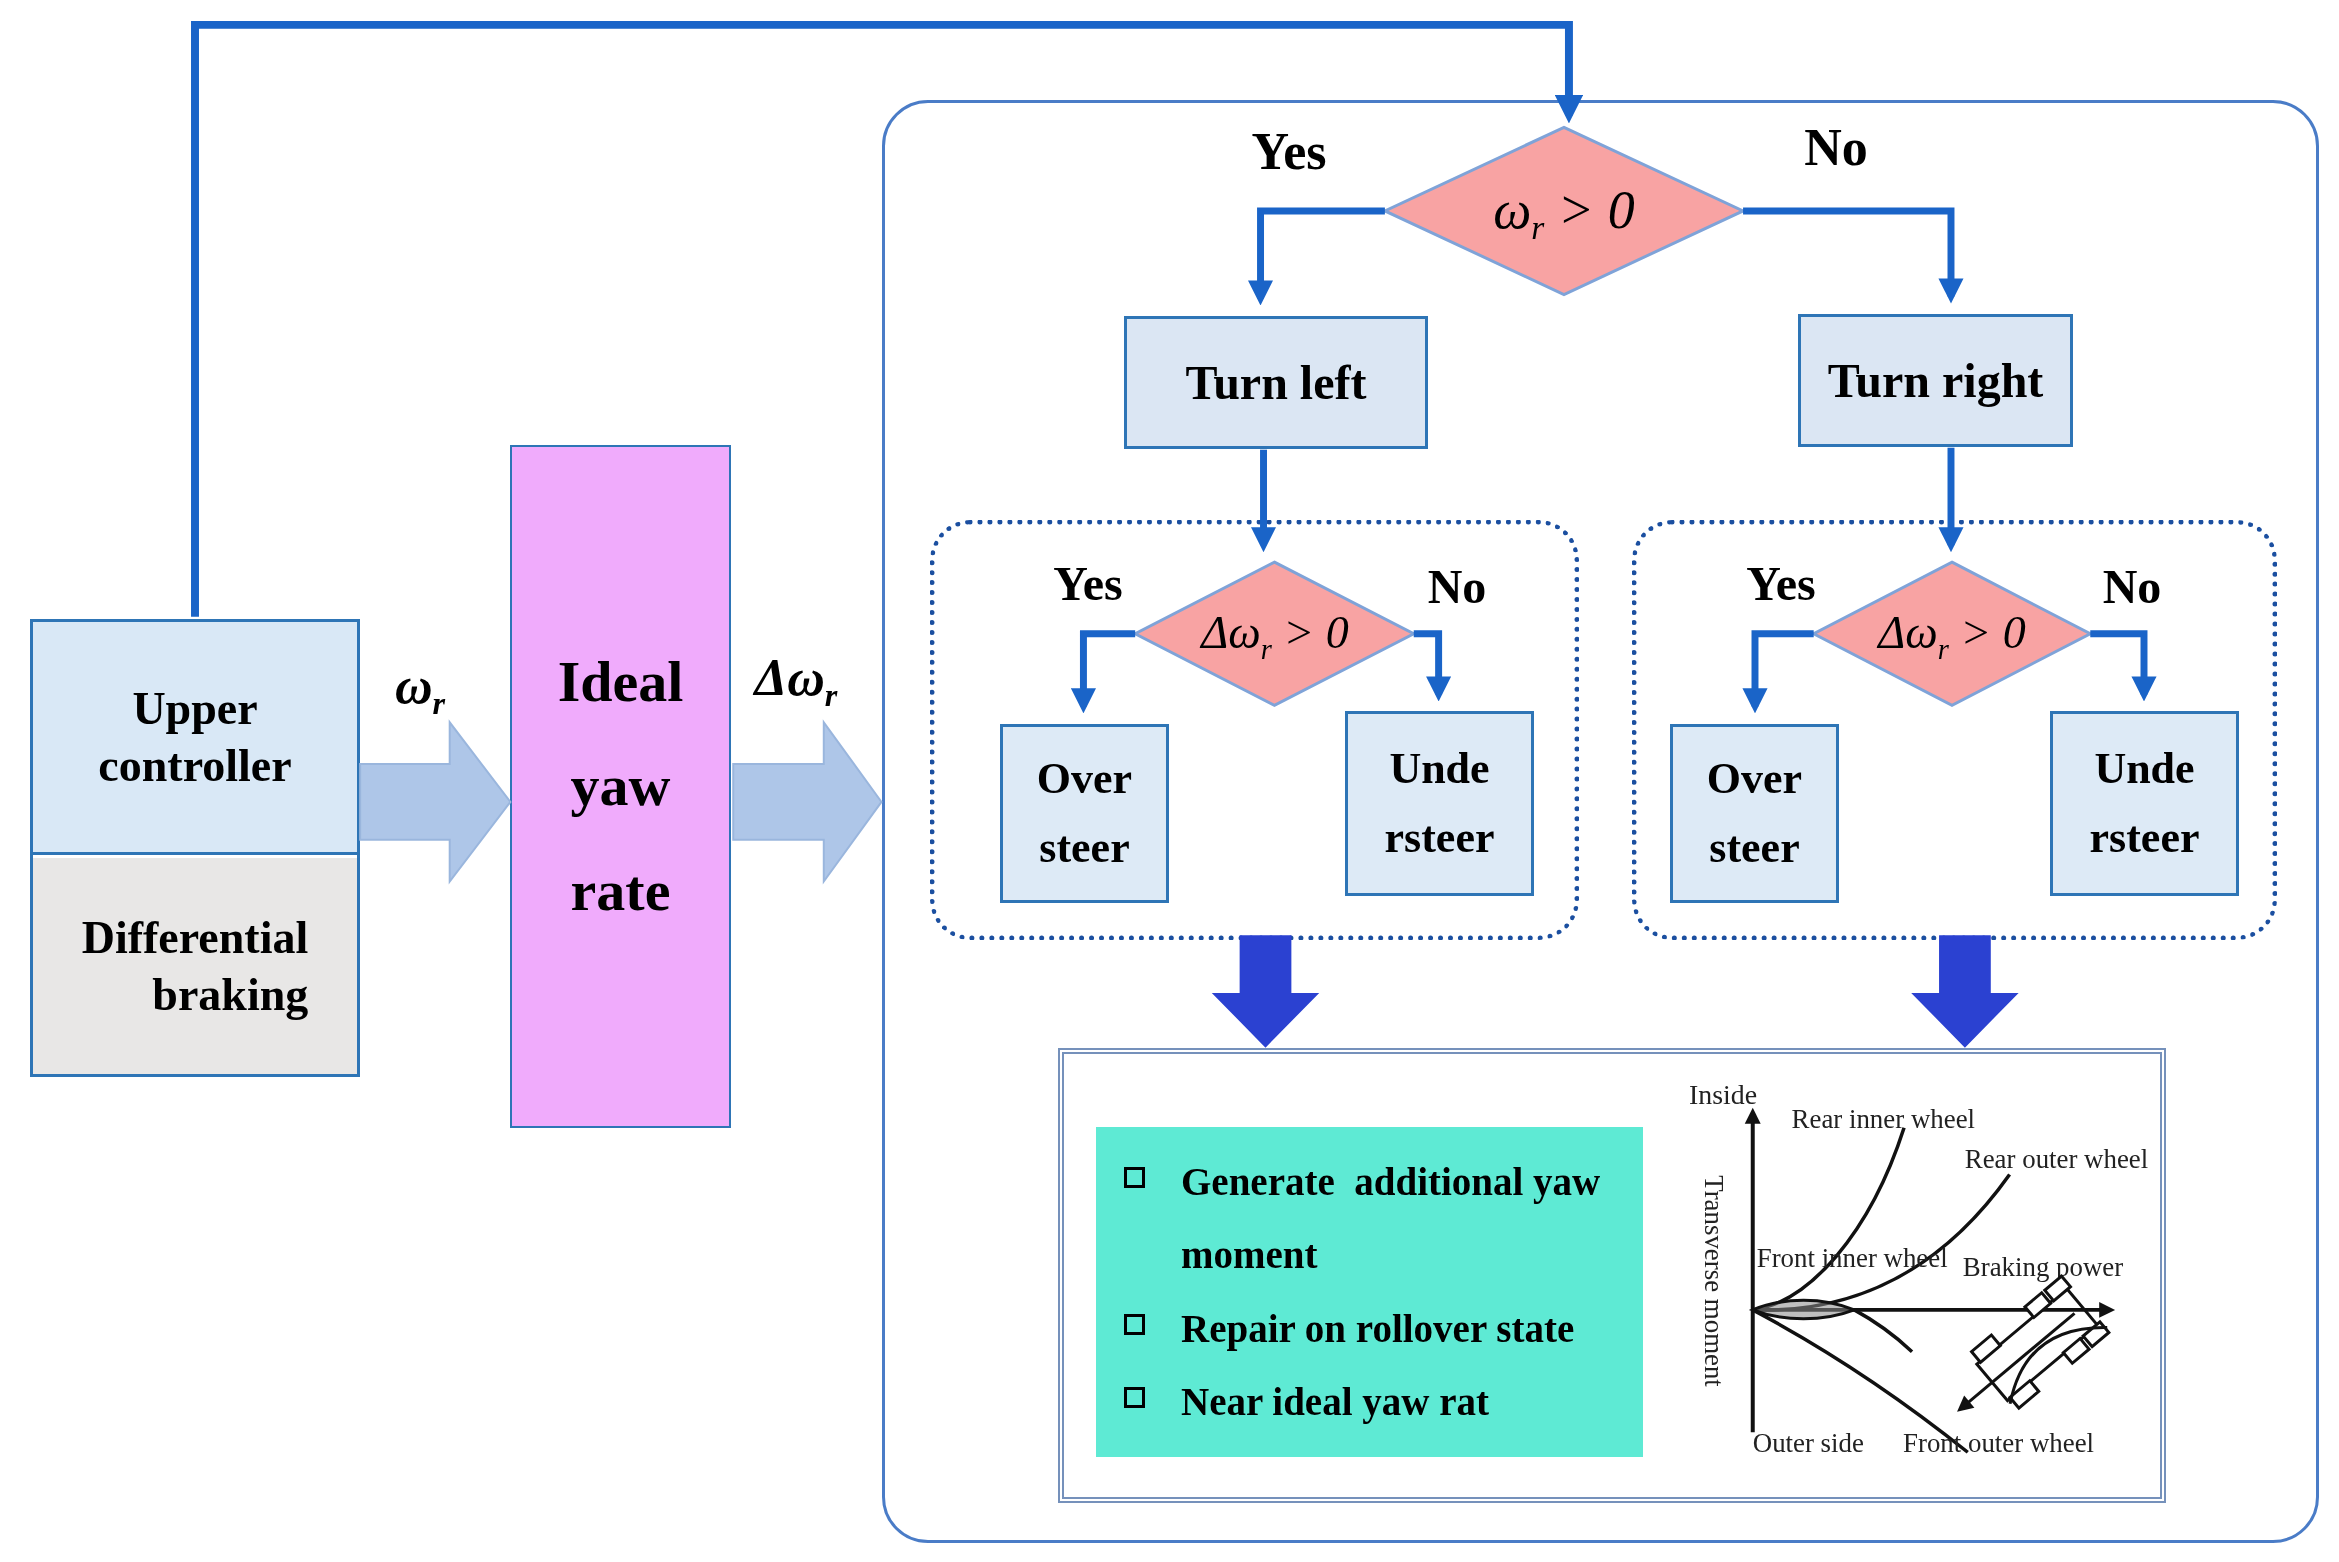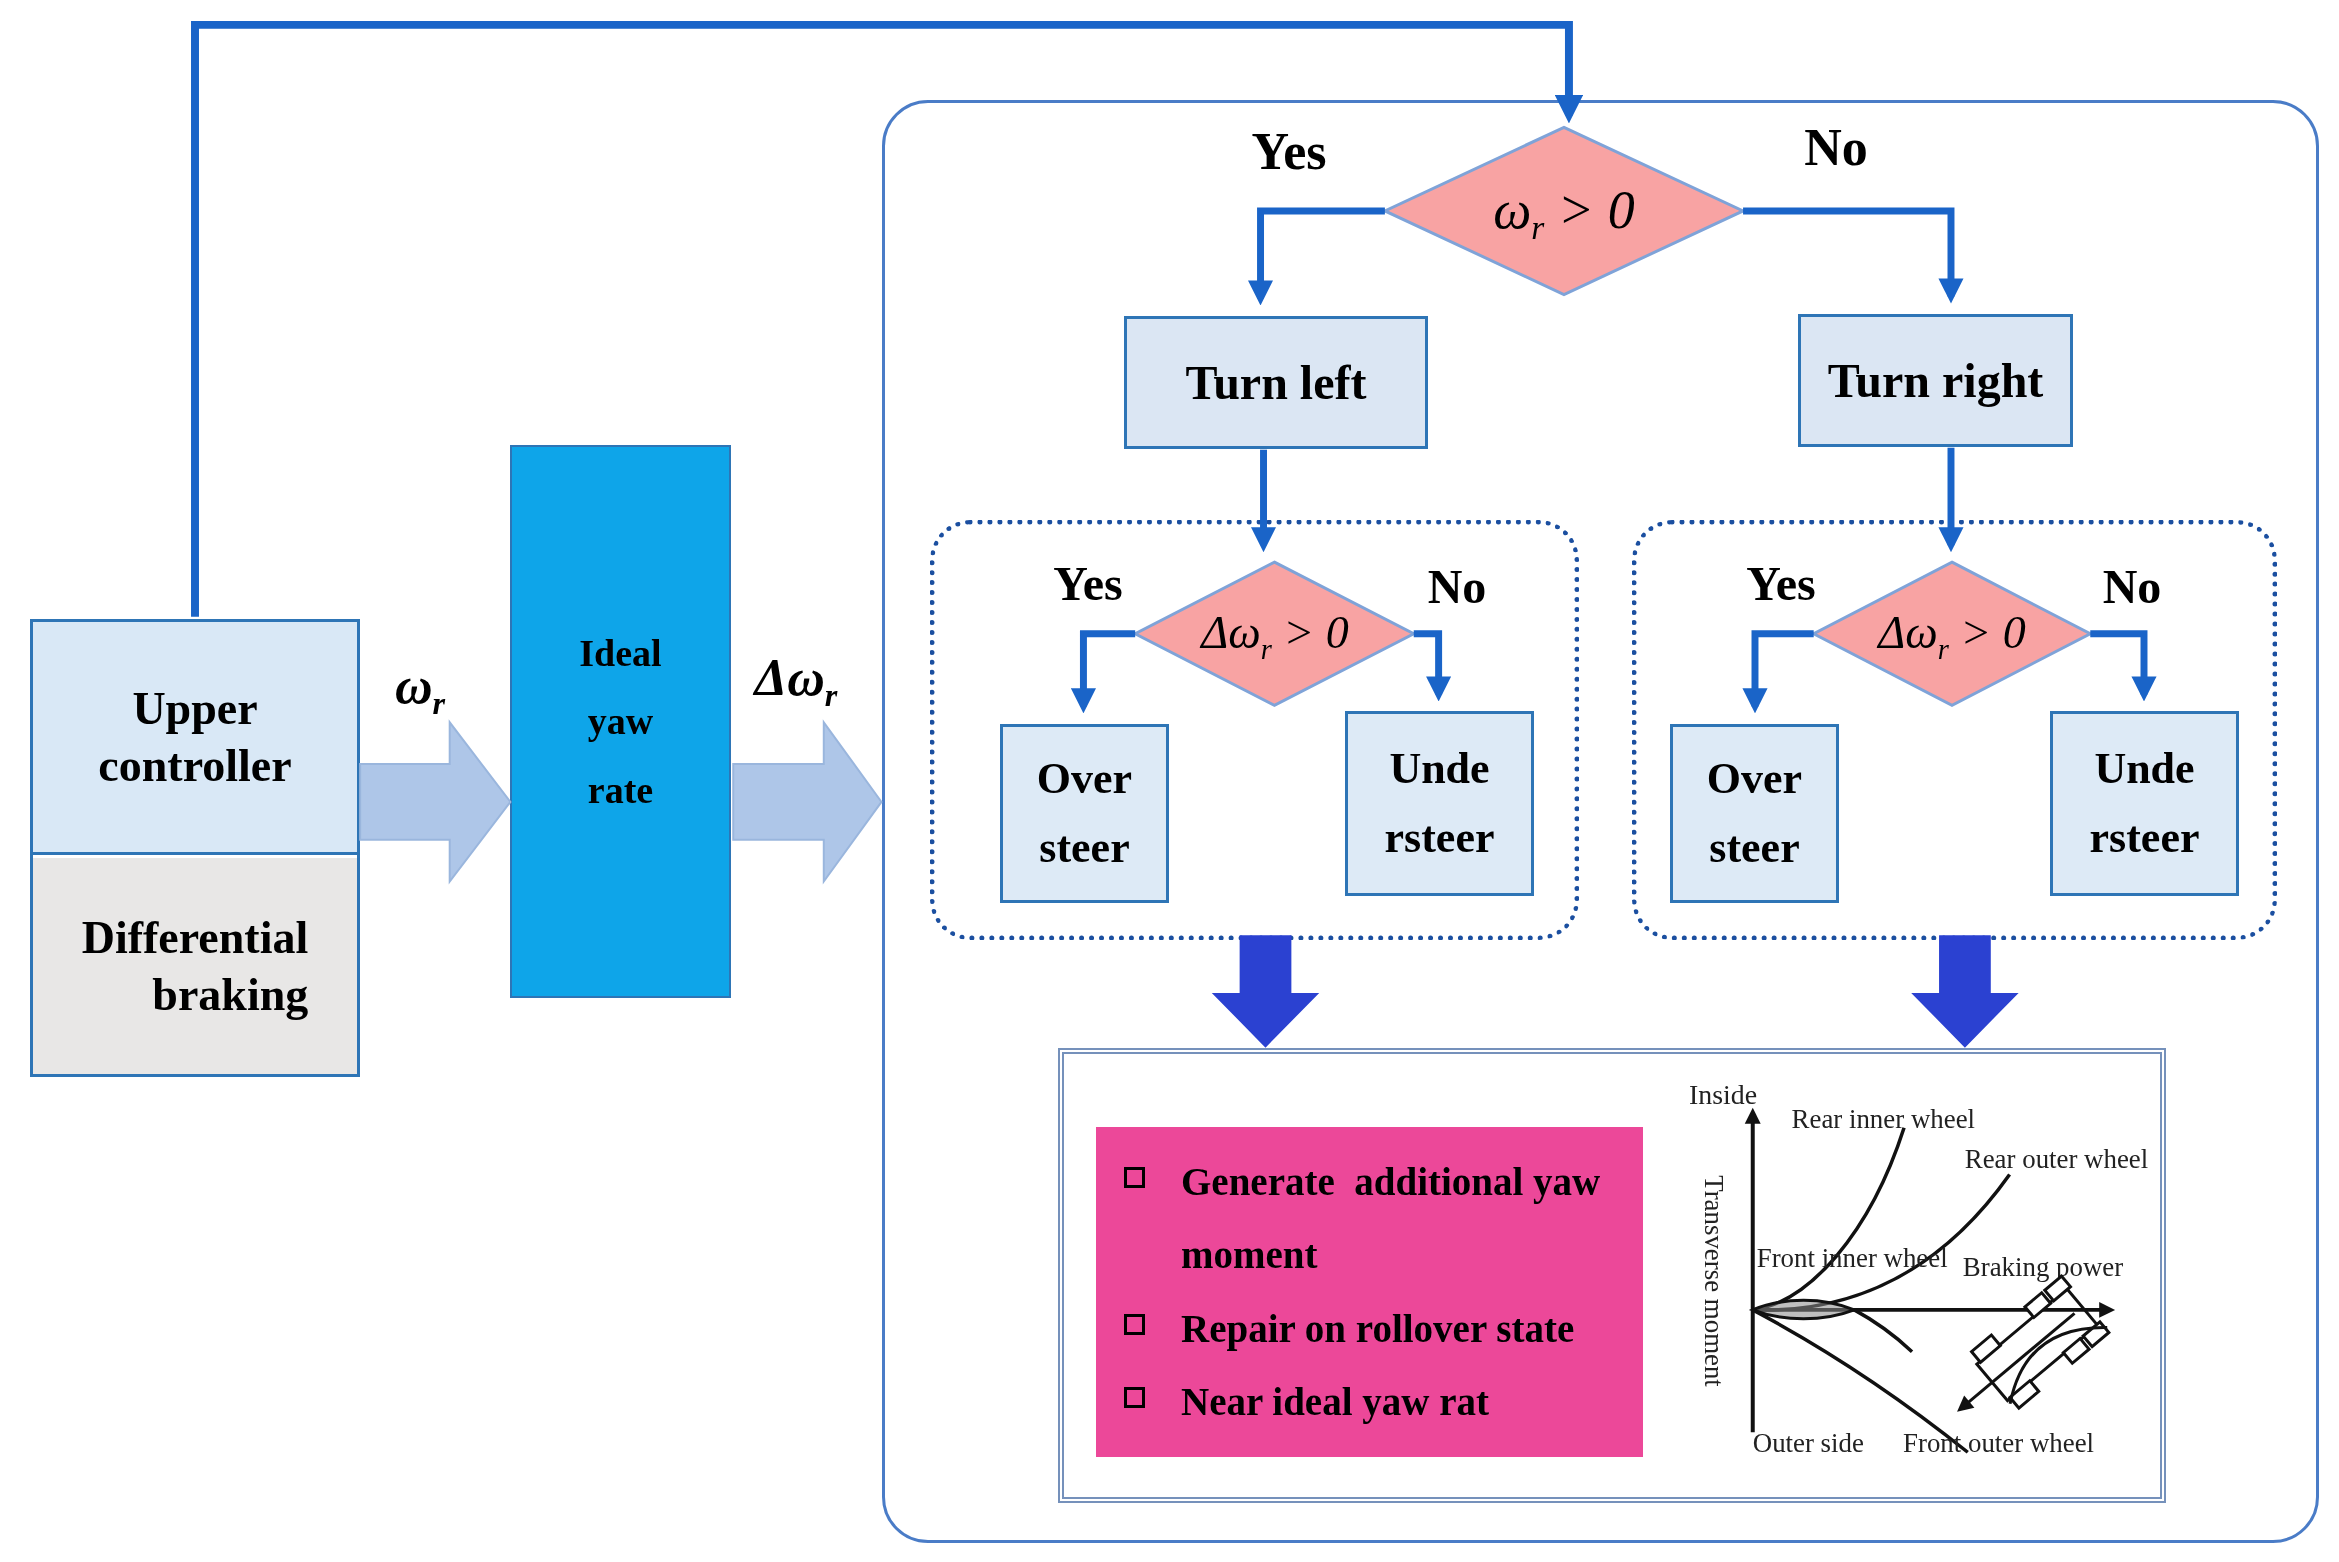--- a/index.html
+++ b/index.html
@@ -36,21 +36,21 @@
     </div>
   </div>
   <div class="flowbox" style="left:0;top:236px;width:100%;height:216px;background:#e8e7e6;font-size:46px;line-height:1.25;text-align:right;">
     <div>
       <div>Differential</div>
       <div>braking</div>
     </div>
   </div>
 </div>
 
-<div class="flowbox layer2" style="left:510px;top:445px;width:221px;height:553px;background:#0ea5e9;border:2px solid #2e75b6;font-size:38px;line-height:1.8;">
+<div class="flowbox layer2" style="left:510px;top:445px;width:221px;height:683px;background:#f0abfc;border:2px solid #2e75b6;font-size:58px;line-height:1.8;">
   <div>
     <div>Ideal</div>
     <div>yaw</div>
     <div>rate</div>
   </div>
 </div>
 
 <div class="flowbox layer2" style="left:1124px;top:316px;width:304px;height:133px;background:#dbe6f3;border:3px solid #2e75b6;font-size:48px;">
   <span>Turn left</span>
 </div>
@@ -136,21 +136,21 @@
 <div class="lbl layer6" style="left:1457px;top:586px;font-size:48px;">No</div>
 
 <div class="lbl layer6" style="left:1952px;top:636px;font-size:46px;font-weight:normal;">
   <span class="math"><span>Δω</span><sub>r</sub><span> &gt; 0</span></span>
 </div>
 <div class="lbl layer6" style="left:1781px;top:583px;font-size:48px;">Yes</div>
 <div class="lbl layer6" style="left:2132px;top:586px;font-size:48px;">No</div>
 
 <div class="abs layer2" style="left:1058px;top:1048px;width:1108px;height:455px;border:6px double #7591bb;box-sizing:border-box;background:#ffffff;">
 
-  <div class="abs" style="left:32px;top:73px;width:547px;height:330px;background:#ec4899;padding:18px 0 0 22px;box-sizing:border-box;">
+  <div class="abs" style="left:32px;top:73px;width:547px;height:330px;background:#5eead4;padding:18px 0 0 22px;box-sizing:border-box;">
     <div class="bullet-row">
       <span class="bullet-sq"></span>
       <span class="bullet-text" style="width:450px;">Generate  additional yaw moment</span>
     </div>
     <div class="bullet-row">
       <span class="bullet-sq"></span>
       <span class="bullet-text" style="width:468px;">Repair on rollover state</span>
     </div>
     <div class="bullet-row">
       <span class="bullet-sq"></span>

